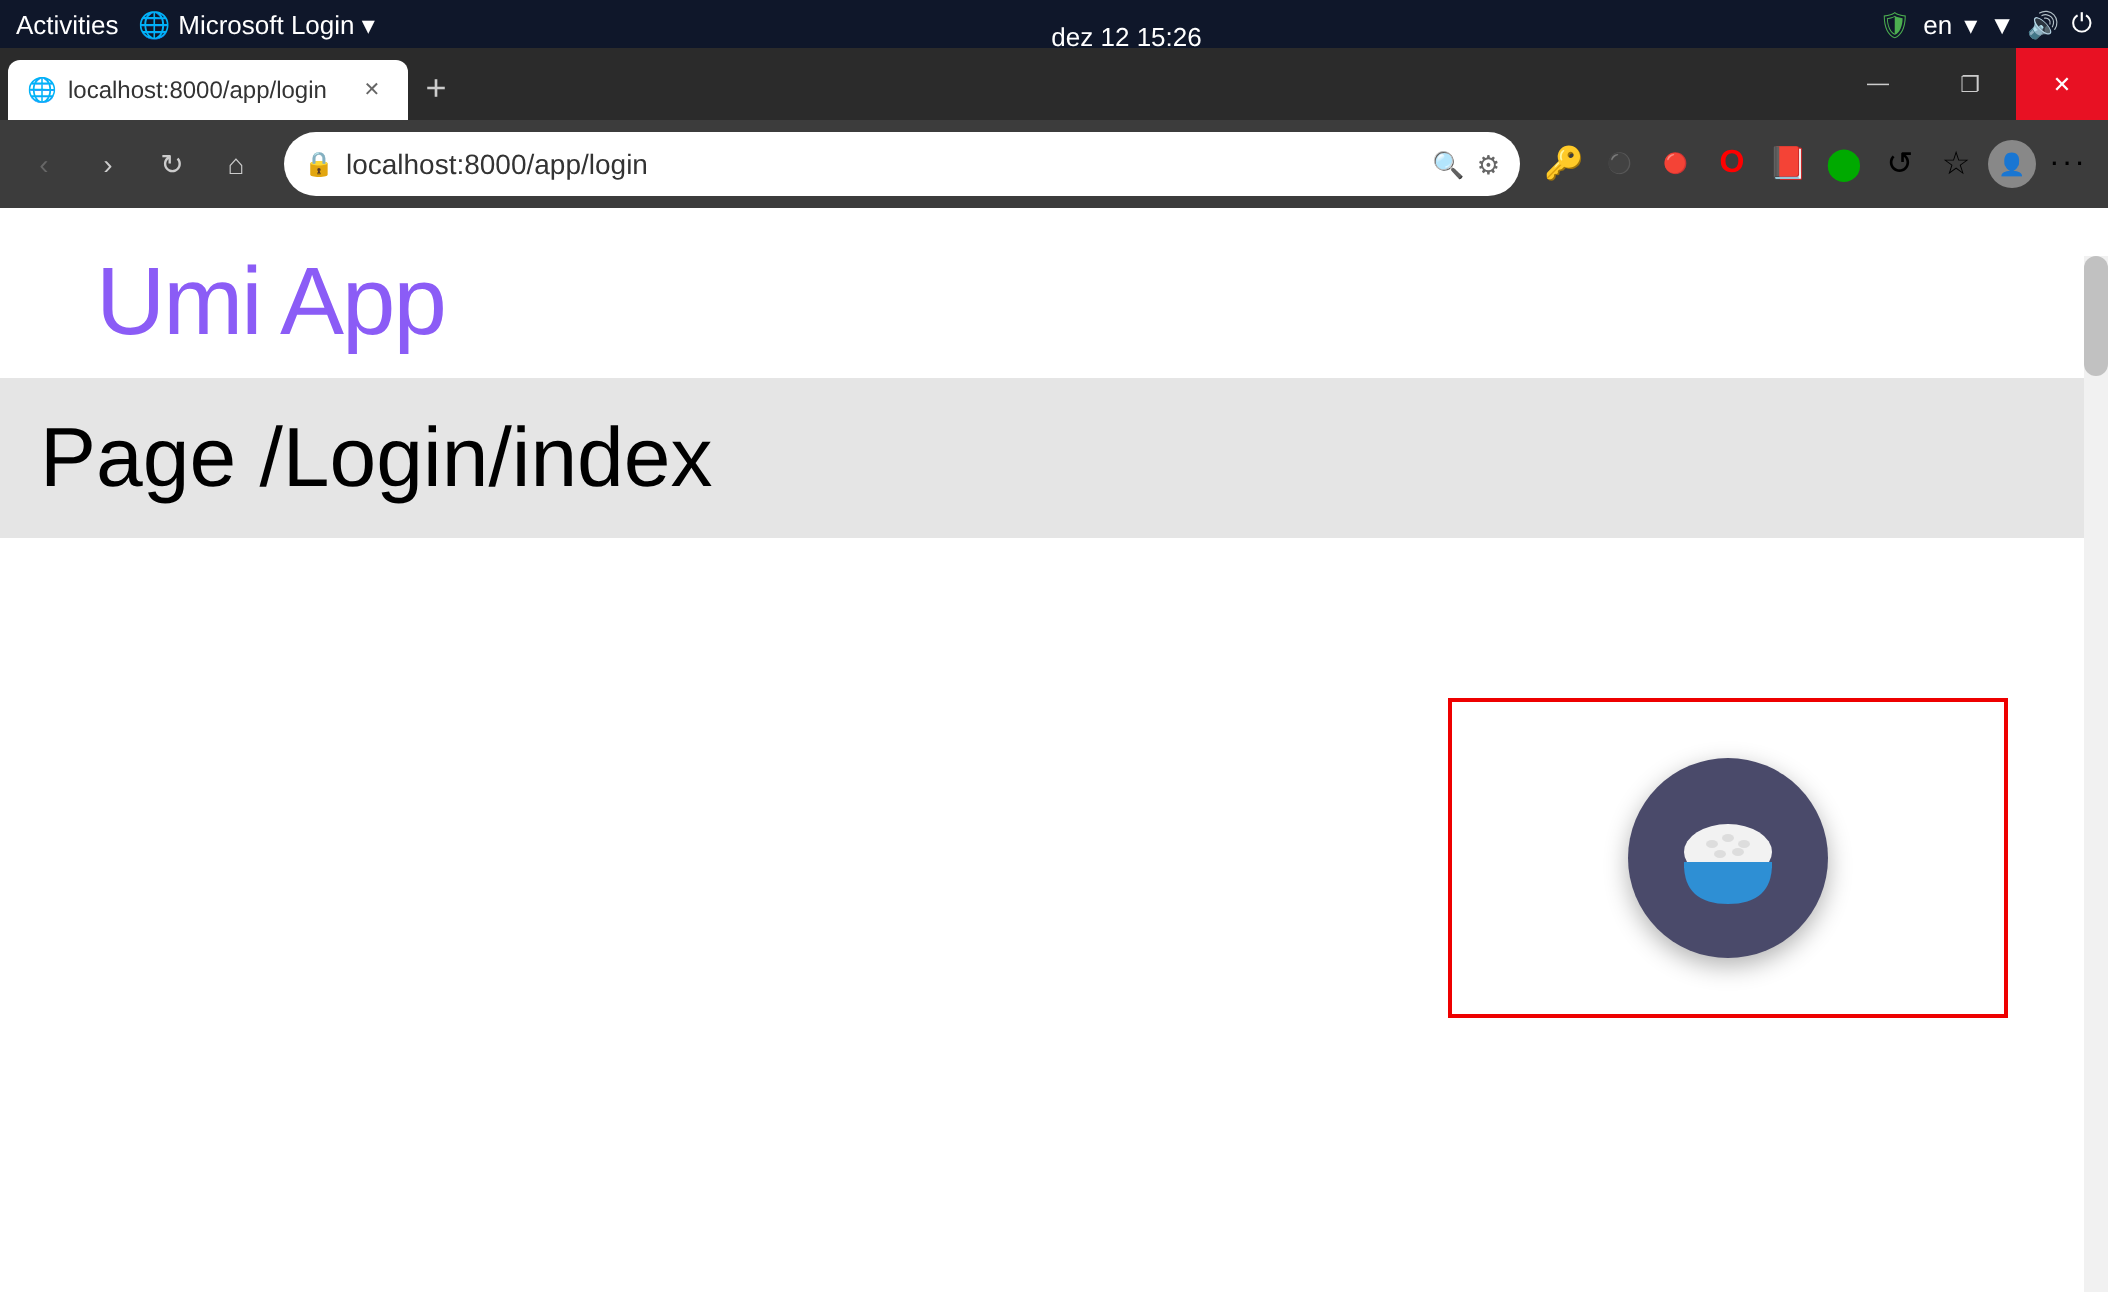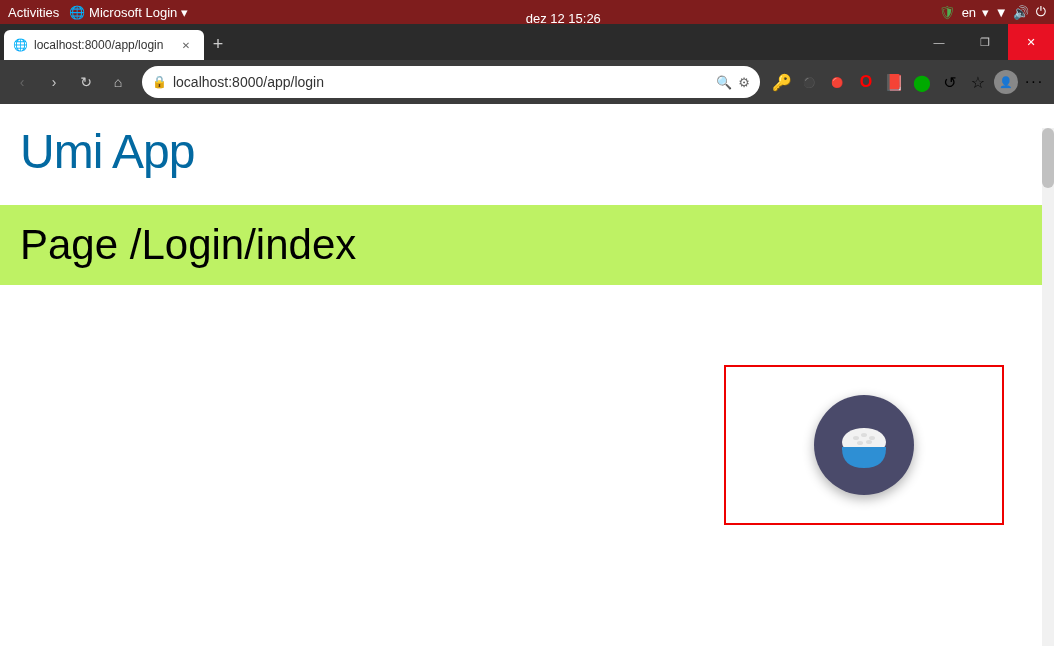--- a/index.html
+++ b/index.html
@@ -2,21 +2,21 @@
 <html><head>
   <meta charset="utf-8">
   <style>
     * { margin: 0; padding: 0; box-sizing: border-box; }
     body { font-family: 'Segoe UI', Arial, sans-serif; background: #fff; overflow: hidden; }
 
     
     .os-topbar {
       width: 100%;
       height: 24px;
-      background: #7f1d1d;
+      background: #0f172a;
       display: flex;
       align-items: center;
       justify-content: space-between;
       padding: 0 8px;
       color: #fff;
       font-size: 13px;
     }
     .os-topbar-left { display: flex; align-items: center; gap: 10px; }
     .os-topbar-center { display: flex; align-items: center; gap: 6px; margin-top: 12px; }
     .os-topbar-right { display: flex; align-items: center; gap: 6px; }
@@ -110,28 +110,28 @@
       height: calc(646px - 24px - 36px - 44px);
       overflow-y: auto;
     }
 
     .page-title-section {
       padding: 20px 20px 10px 20px;
     }
     .page-title-text {
       font-size: 48px;
       font-weight: 300;
-      color: #0369a1;
+      color: #8b5cf6;
       letter-spacing: -1px;
+      margin-left: 28px;
     }
 
     .page-banner {
-      background: #bef264;
+      background: #e5e5e5;
       padding: 16px 20px;
-      margin-top: 16px;
     }
     .page-banner-text {
       font-size: 42px;
       font-weight: 300;
       color: #000;
     }
 
     .page-content {
       padding: 20px;
       position: relative;

